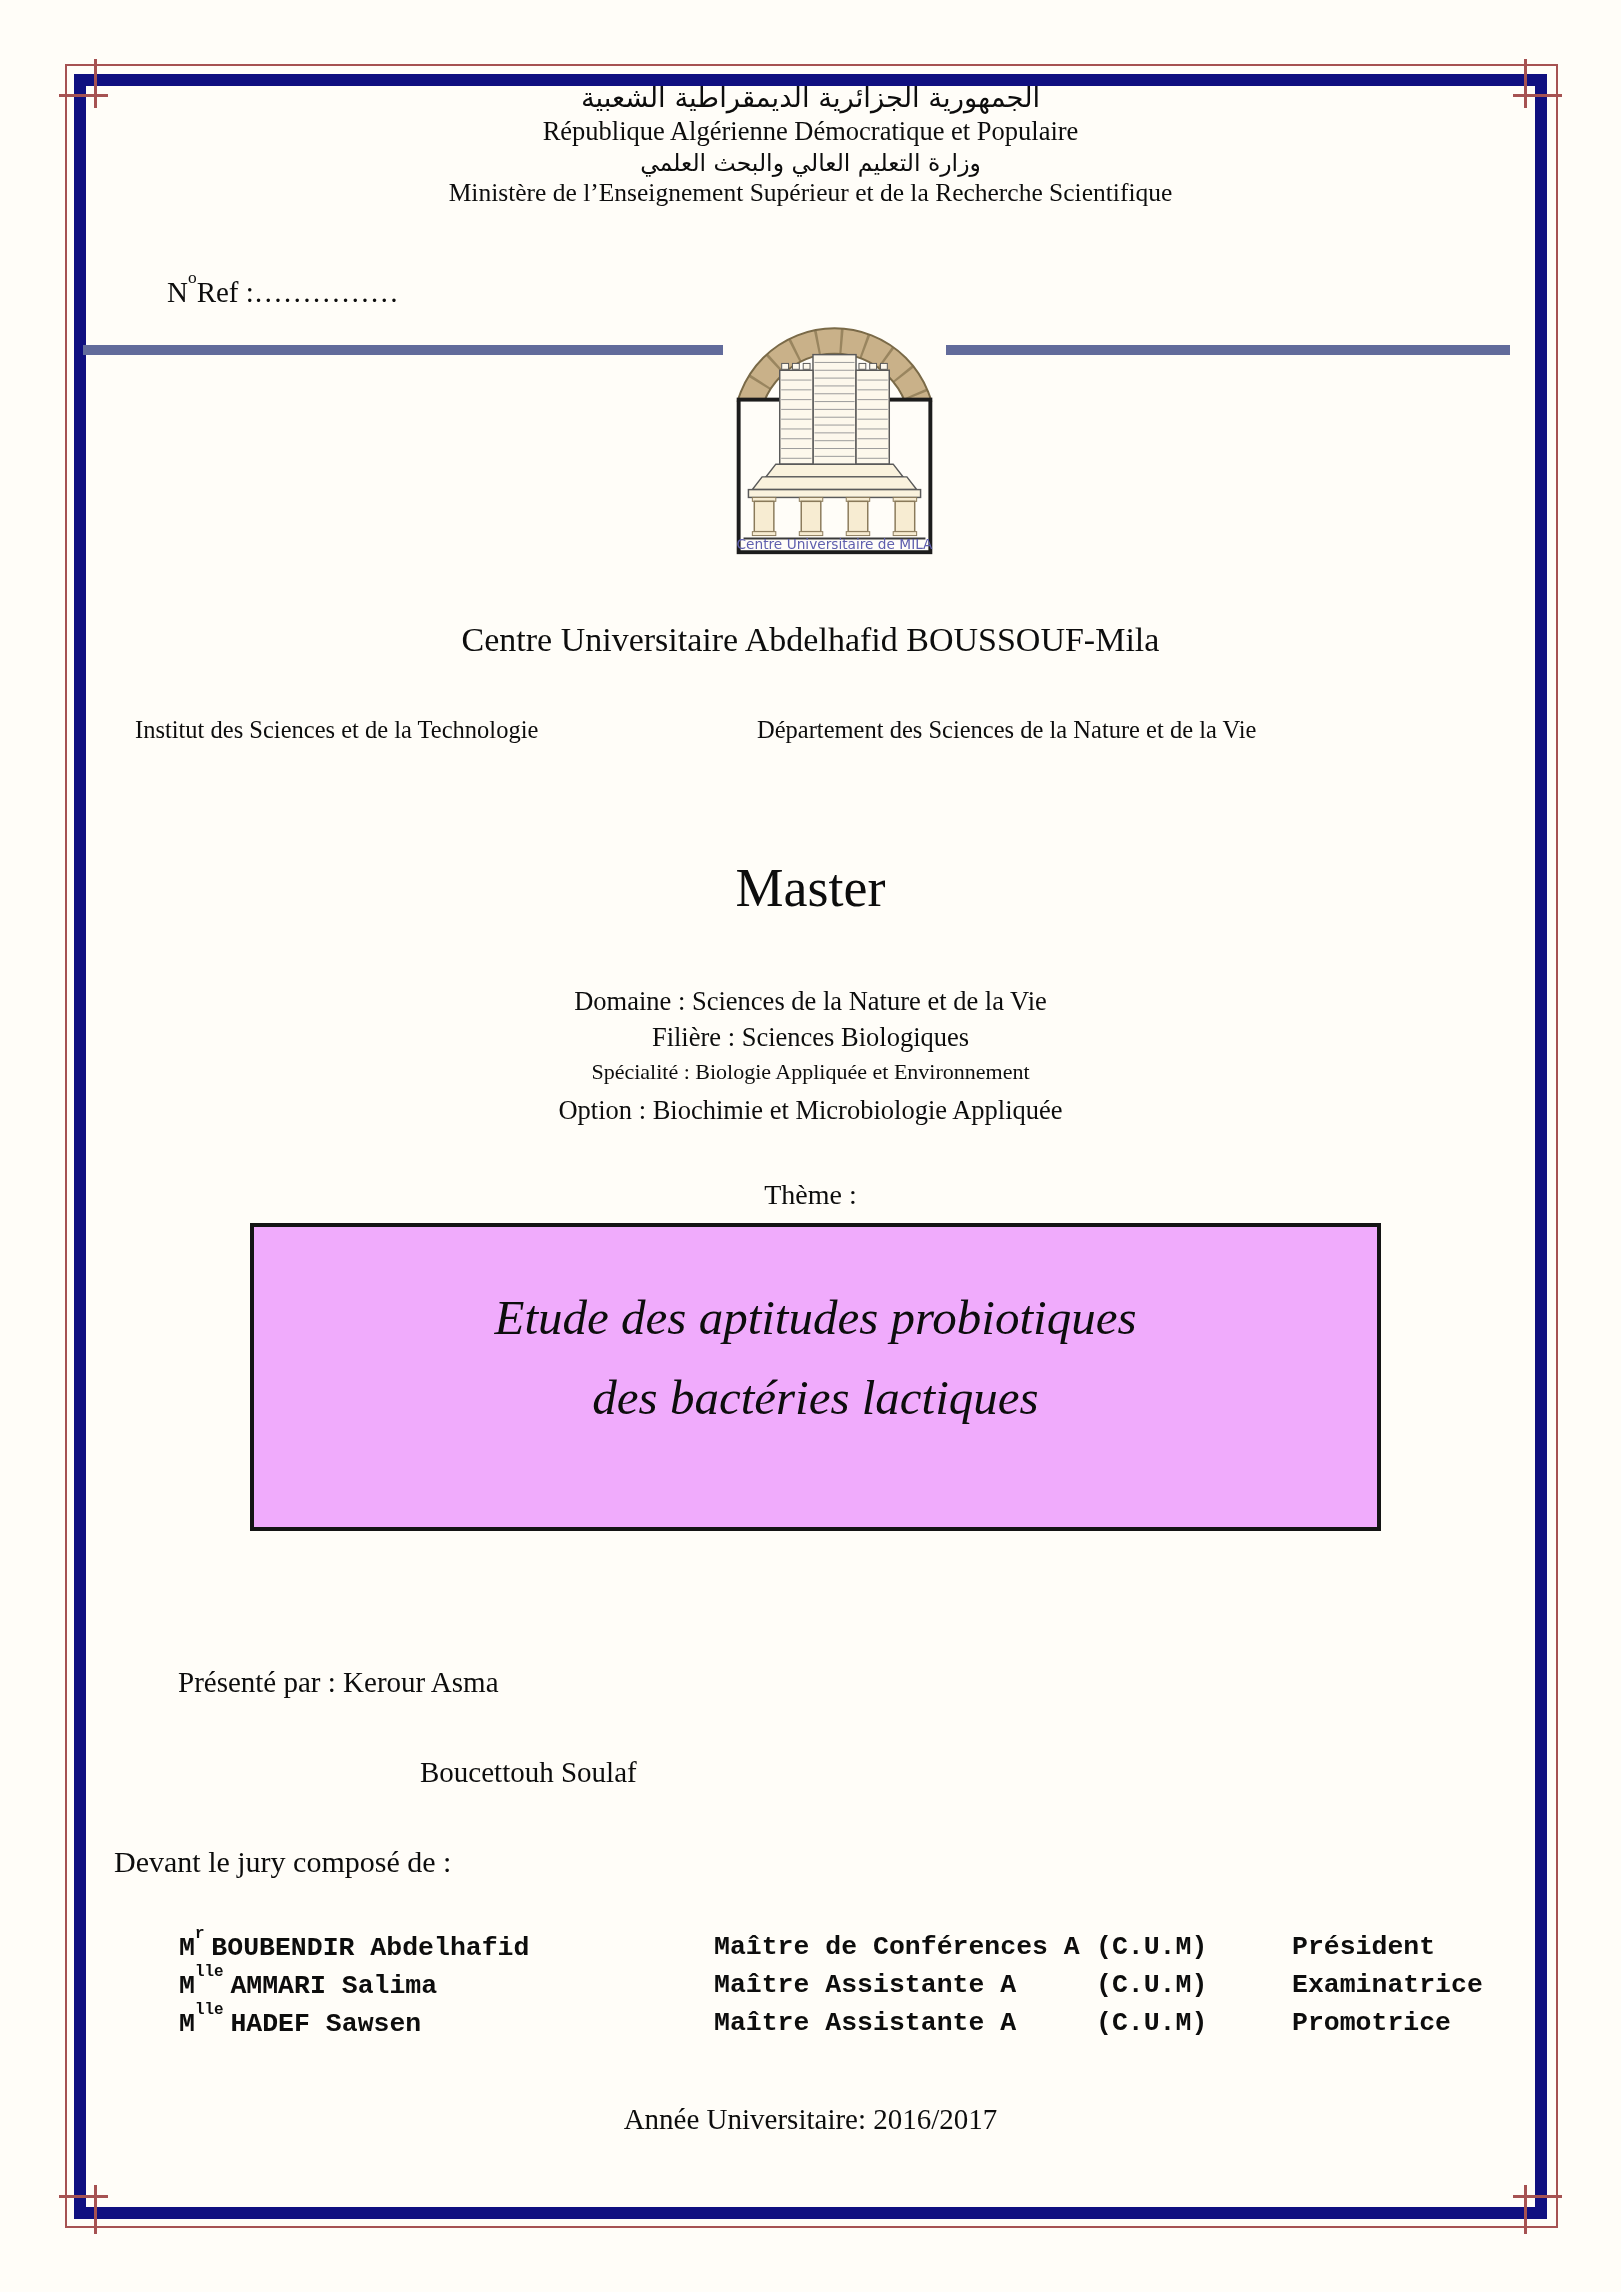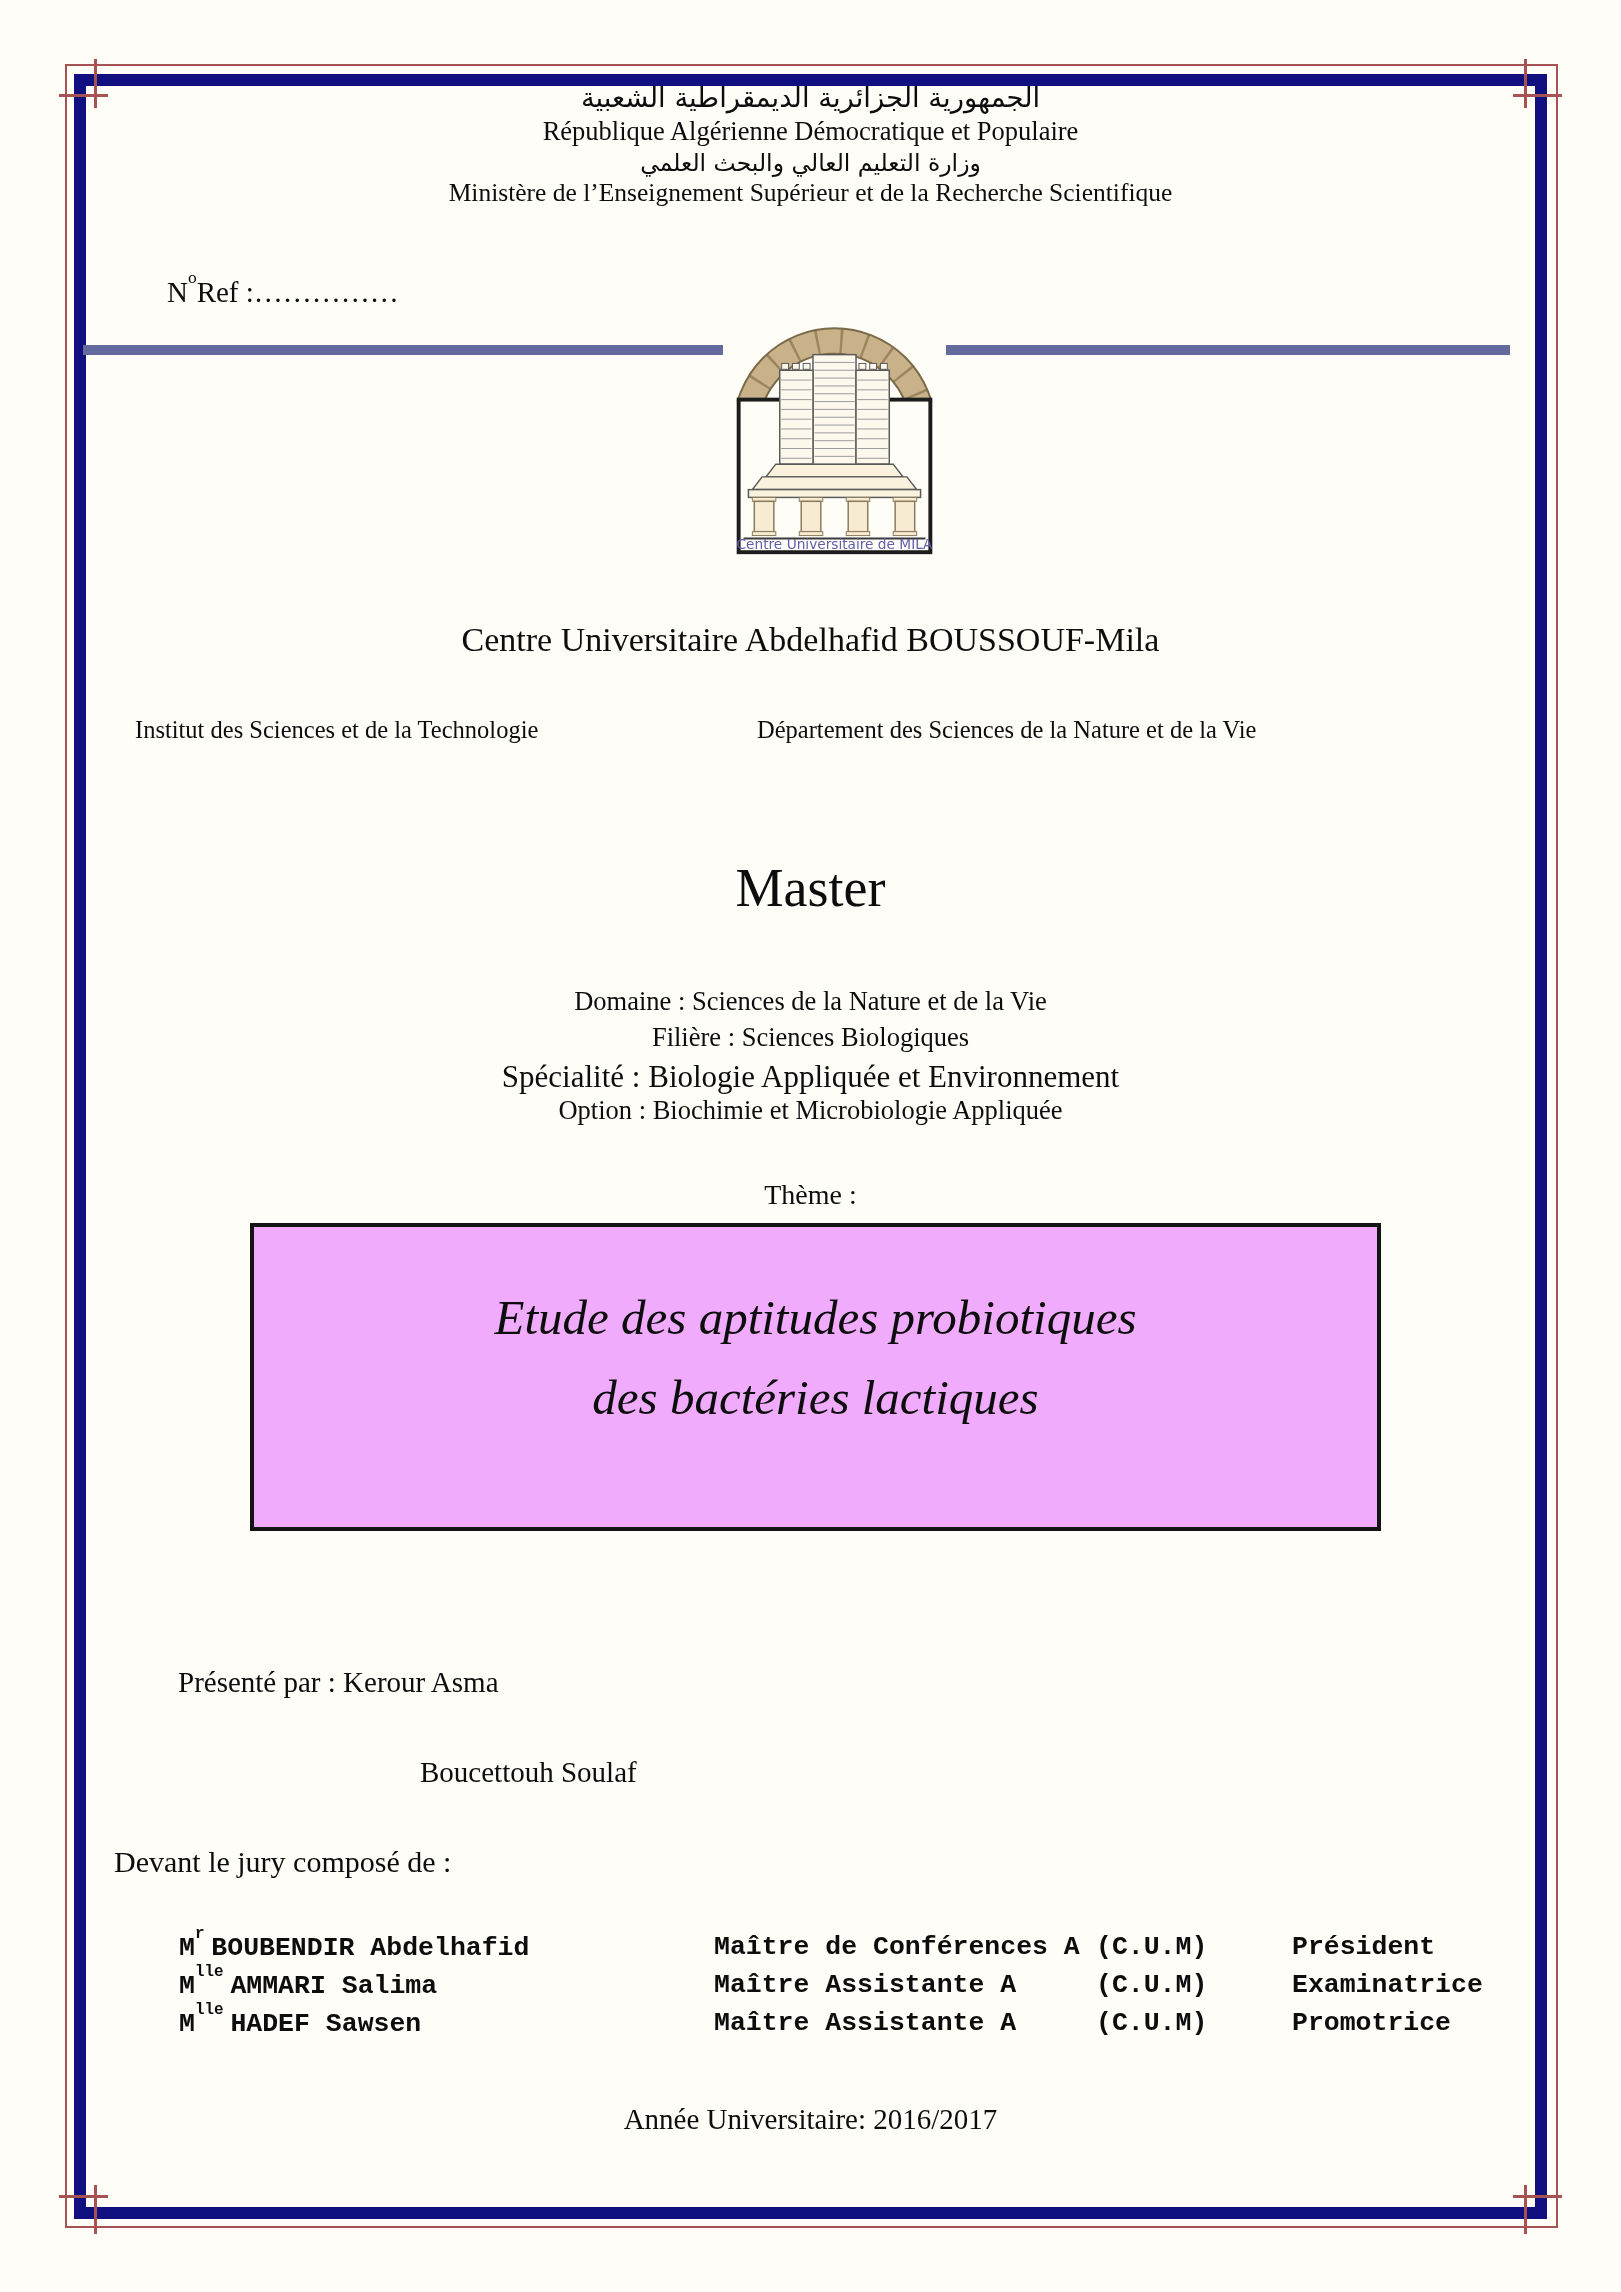--- a/index.html
+++ b/index.html
@@ -38,21 +38,21 @@
   #logo { left:723px; top:321px; width:223px; height:257px; background:#fffdf8; z-index:2; }
 
   
   #uni      { top:621px;  font-size:34px; }
   #inst     { left:135px; top:716px; font-size:24.5px; }
   #dept     { left:757px; top:716px; font-size:24.5px; }
   #memoire  { top:800px;  font-size:32px; }
   #master   { top:857px;  font-size:54px; }
   #domaine  { top:986px; font-size:26.5px; }
   #filiere  { top:1022px; font-size:26.5px; }
-  #spec     { top:1059px; font-size:31px; }
+  #spec     { top:1059px; font-size:22px; }
   #option   { top:1095px; font-size:26.5px; }
   #theme-label { top:1179px; font-size:28px; }
 
   #theme-box {
     left:250px; top:1223px; width:1123px; height:300px;
     border:4.9px solid #141414; background:#f0abfc;
   }
   #theme-title { padding-top:51px; font-size:49px; line-height:80px; text-align:center; }
 
   

